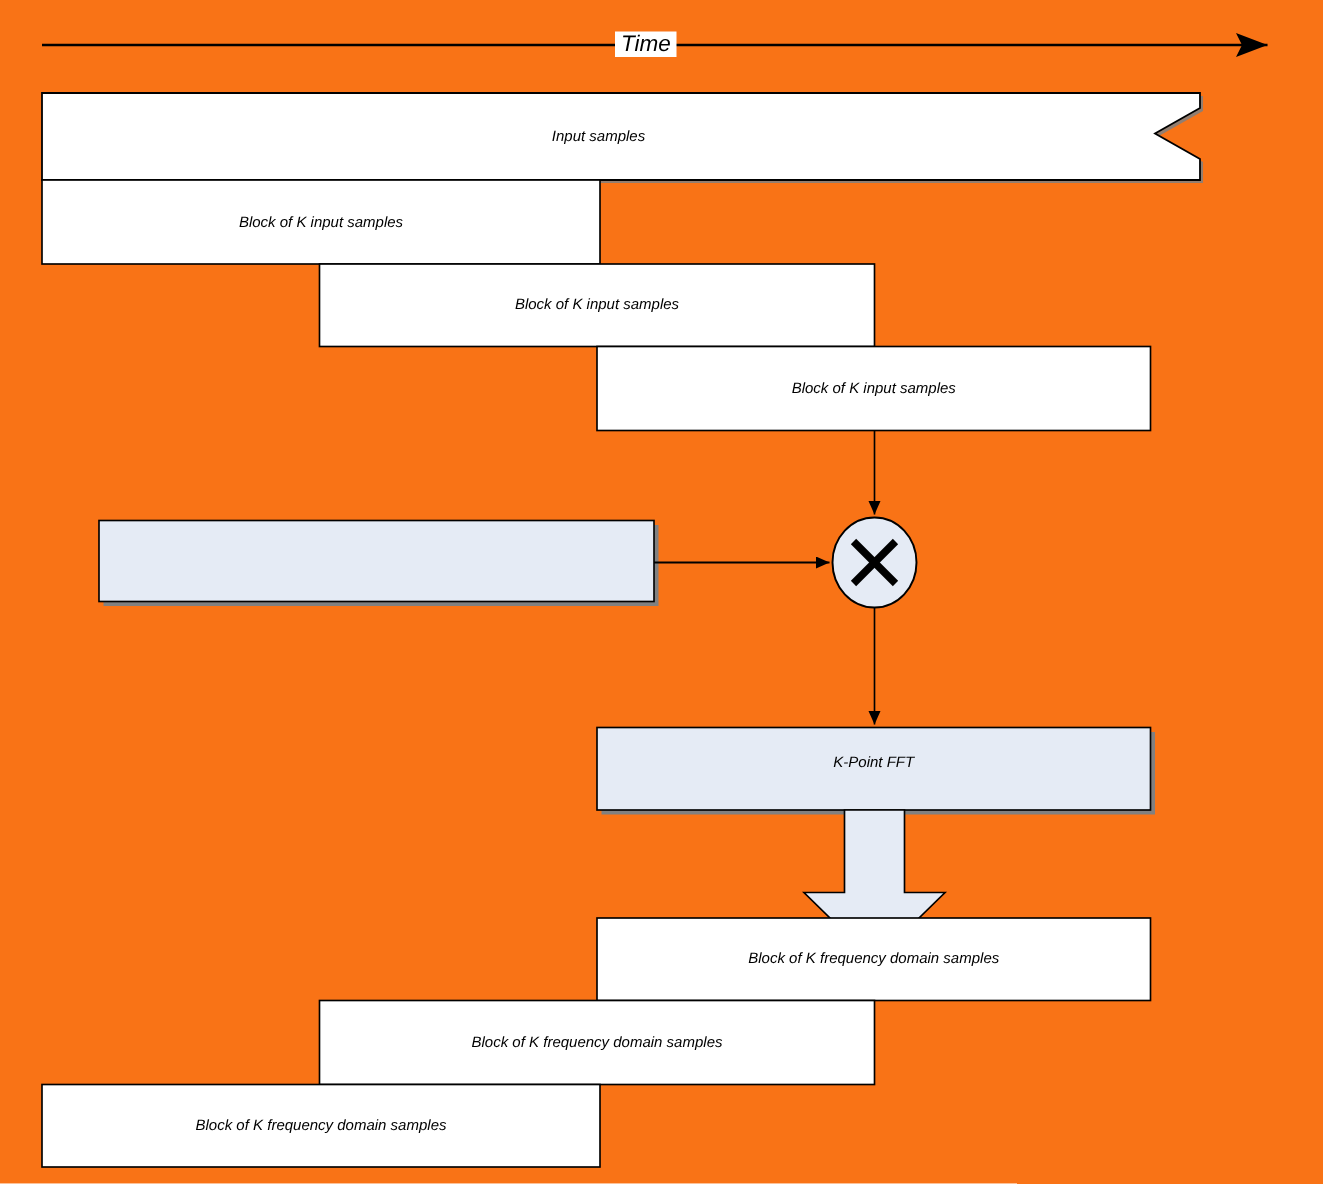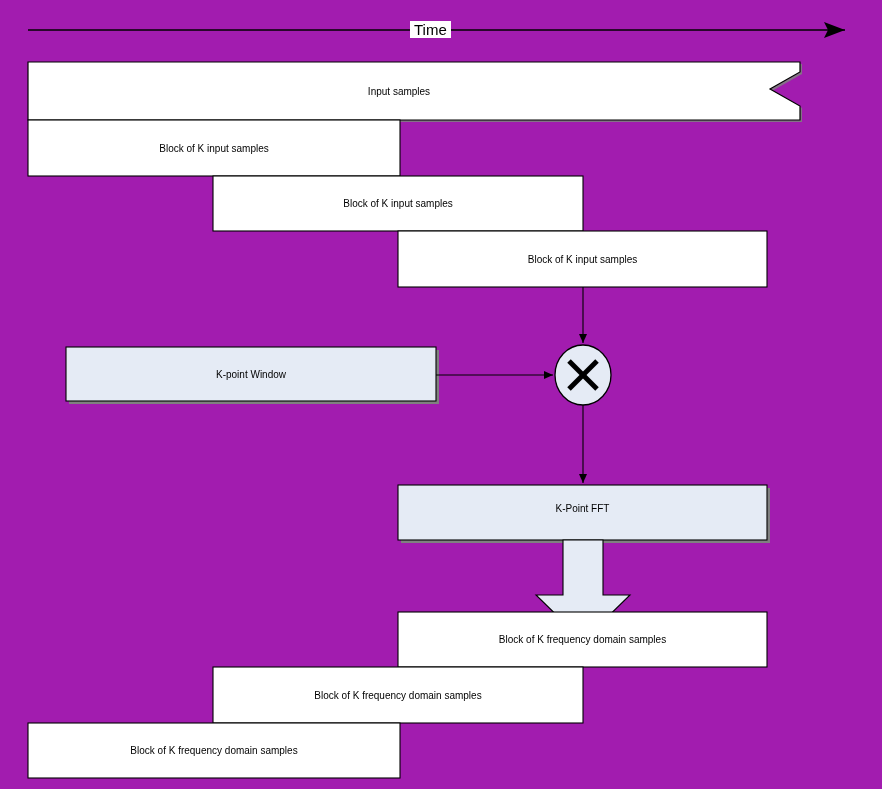--- a/index.html
+++ b/index.html
@@ -7,22 +7,23 @@
     padding: 0;
     background: #ffffff;
   }
   body {
     font-family: "Liberation Sans", sans-serif;
   }
   #canvas {
     position: relative;
     width: 882px;
     height: 789px;
-    background: #a21caf;
+    background: #f97316;
     overflow: hidden;
+    font-style: italic;
   }
   #vector-layer {
     position: absolute;
     left: 0;
     top: 0;
     width: 882px;
     height: 789px;
   }
   .axis-label {
     position: absolute;
@@ -124,21 +125,20 @@
   <div class="axis-label" style="left:410px; top:21px;">Time</div>
 
   <div class="boxtext" style="left:28px; top:62px; width:742px; height:58px;">Input samples</div>
 
   <div class="boxtext" style="left:28px; top:120px; width:372px; height:56px;">Block of K input samples</div>
 
   <div class="boxtext" style="left:213px; top:176px; width:370px; height:55px;">Block of K input samples</div>
 
   <div class="boxtext" style="left:398px; top:231px; width:369px; height:56px;">Block of K input samples</div>
 
-  <div class="boxtext" style="left:66px; top:347px; width:370px; height:54px;">K-point Window</div>
 
   <div class="boxtext" style="left:398px; top:485px; width:369px; height:47px;">K-Point FFT</div>
 
   <div class="boxtext" style="left:398px; top:612px; width:369px; height:55px;">Block of K frequency domain samples</div>
 
   <div class="boxtext" style="left:213px; top:667px; width:370px; height:56px;">Block of K frequency domain samples</div>
 
   <div class="boxtext" style="left:28px; top:723px; width:372px; height:55px;">Block of K frequency domain samples</div>
 
 </div>

